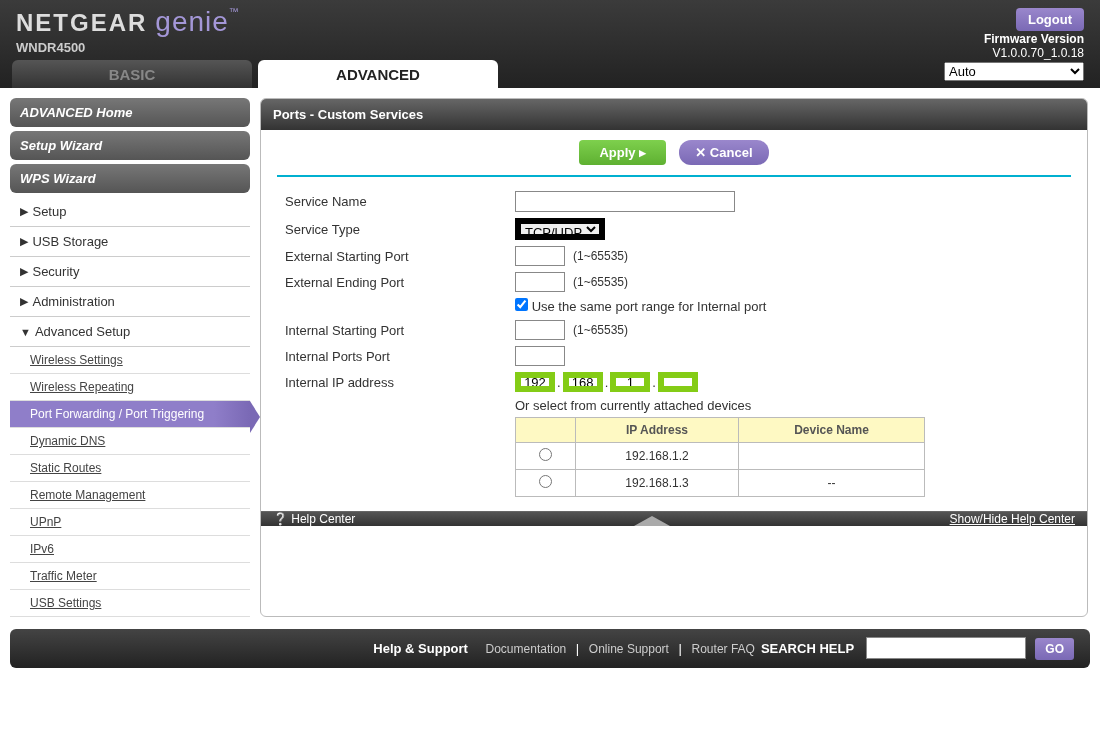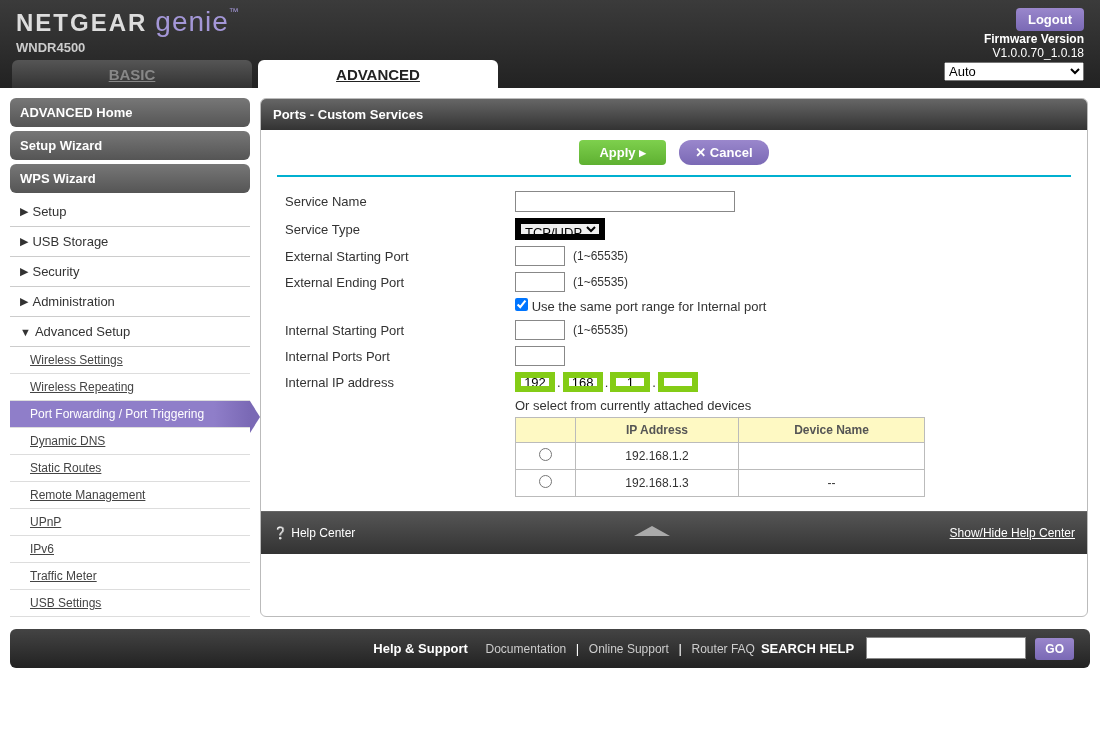--- a/index.html
+++ b/index.html
@@ -8,26 +8,26 @@
 .brand { display: flex; align-items: baseline; gap: 8px; }
 .netgear { font-size: 24px; font-weight: bold; letter-spacing: 2px; color: #ddd; }
 .genie { font-size: 28px; color: #a497d8; font-weight: 300; letter-spacing: 1px; }
 .tm { font-size: 10px; color: #a497d8; vertical-align: top; }
 .model { color: #ccc; font-size: 13px; margin-top: 2px; font-weight: bold; }
 .logout-btn { position: absolute; top: 8px; right: 16px; background: linear-gradient(#9a87cc,#7a69b5); color: #fff; border: none; padding: 4px 12px; border-radius: 4px; font-size: 13px; font-weight: bold; cursor: pointer; }
 .fw-block { position: absolute; right: 16px; top: 32px; text-align: right; color: #fff; font-size: 12px; }
 .fw-block .fw-label { font-weight: bold; }
 .fw-block select { width: 140px; font-size: 13px; margin-top: 2px; }
 .tabs { position: absolute; bottom: 0; left: 12px; display: flex; }
-.tab { width: 240px; height: 28px; display: flex; align-items: center; justify-content: center; font-size: 15px; font-weight: bold; border-top-left-radius: 6px; border-top-right-radius: 6px; margin-right: 6px; cursor: pointer; text-decoration: underline; }
+.tab { width: 240px; height: 28px; display: flex; align-items: center; justify-content: center; font-size: 15px; font-weight: bold; border-top-left-radius: 6px; border-top-right-radius: 6px; margin-right: 6px; cursor: pointer; }
 .tab.inactive { background: linear-gradient(#555,#333); color: #888; }
 .tab.active { background: #fff; color: #222; }
 .body-area { display: flex; padding: 10px 12px 6px 10px; gap: 10px; }
 .sidebar { width: 240px; }
-.sbtn { display: block; width: 100%; background: linear-gradient(#777,#555); color: #fff; border: none; padding: 7px 10px; text-align: left; font-size: 13px; font-weight: bold; border-radius: 6px; margin-bottom: 4px; cursor: pointer; }
+.sbtn { display: block; width: 100%; background: linear-gradient(#777,#555); color: #fff; border: none; padding: 7px 10px; text-align: left; font-size: 13px; font-weight: bold; border-radius: 6px; margin-bottom: 4px; cursor: pointer; font-style: italic; }
 .menu-list { list-style: none; }
 .menu-item { padding: 7px 10px; border-bottom: 1px solid #ccc; font-size: 13px; color: #333; cursor: pointer; display: flex; align-items: center; }
 .menu-item .arrow { margin-right: 4px; font-size: 11px; }
 .sub-list { list-style: none; }
 .sub-item { padding: 6px 10px 6px 20px; border-bottom: 1px solid #ddd; font-size: 12px; color: #444; text-decoration: underline; cursor: pointer; }
 .sub-item.active { background: linear-gradient(90deg,#8f7ec9,#8f7ec9 85%,#7a69b5); color: #fff; text-decoration: none; position: relative; }
 .sub-item.active::after { content: ""; position: absolute; right: -10px; top: 0; width: 0; height: 0; border-top: 16px solid transparent; border-bottom: 16px solid transparent; border-left: 10px solid #7a69b5; }
 .content { flex: 1; border: 1px solid #bbb; border-radius: 6px; overflow: hidden; background: #fff; }
 .content-title { background: linear-gradient(#666,#333); color: #fff; padding: 8px 12px; font-size: 13px; font-weight: bold; }
 .content-actions { text-align: center; padding: 10px 0; border-bottom: 2px solid #00b0d0; margin: 0 16px; }
@@ -40,21 +40,21 @@
 .fselect { width: 90px; height: 22px; font-size: 13px; border: 6px solid #000000; }
 .finput-small { width: 50px; height: 20px; font-size: 13px; border: 1px solid #888; }
 .finput-ip { width: 40px; height: 20px; font-size: 13px; border: 6px solid #84cc16; text-align: center; }
 .range-hint { font-size: 12px; margin-left: 8px; }
 .check-row { margin-left: 230px; margin-bottom: 6px; font-size: 13px; }
 .or-text { margin-left: 230px; font-size: 13px; margin-bottom: 4px; margin-top: 6px; }
 .dev-table { margin-left: 230px; border-collapse: collapse; width: 410px; }
 .dev-table th, .dev-table td { border: 1px solid #bbb; padding: 5px 8px; font-size: 12px; text-align: center; color: #333; }
 .dev-table th { color: #555; font-weight: bold; background: #fef9c3; }
 .dev-table th:nth-child(1), .dev-table td:nth-child(1) { width: 60px; }
-.help-bar { background: linear-gradient(#555,#333); color: #fff; padding: 14px 12px; display: flex; justify-content: space-between; align-items: flex-start; font-size: 12px; border-top: 1px solid #666; gap: 42px; }
+.help-bar { background: linear-gradient(#555,#333); color: #fff; padding: 0 12px; display: flex; justify-content: space-between; align-items: flex-end; font-size: 12px; border-top: 1px solid #666; gap: 42px; }
 .help-bar a { color: #fff; text-decoration: underline; cursor: pointer; }
 .chevup { width: 0; height: 0; border-left: 18px solid transparent; border-right: 18px solid transparent; border-bottom: 10px solid #aaa; }
 .footer { background: linear-gradient(#444,#222); color: #fff; padding: 8px 16px; display: flex; justify-content: flex-end; align-items: center; font-size: 13px; border-radius: 6px; margin: 6px 10px; }
 .footer a { color: #ccc; text-decoration: none; margin: 0 6px; font-size: 12px; }
 .footer .hs { font-weight: bold; margin-right: 8px; }
 .search-box input { width: 160px; height: 22px; border: 1px solid #888; }
 .go-btn { background: linear-gradient(#9a87cc,#7a69b5); color: #fff; border: none; padding: 4px 10px; border-radius: 3px; font-size: 12px; font-weight: bold; margin-left: 6px; cursor: pointer; }
 .dot { display: inline-block; margin: 0 2px; }
 </style>
 </head>

